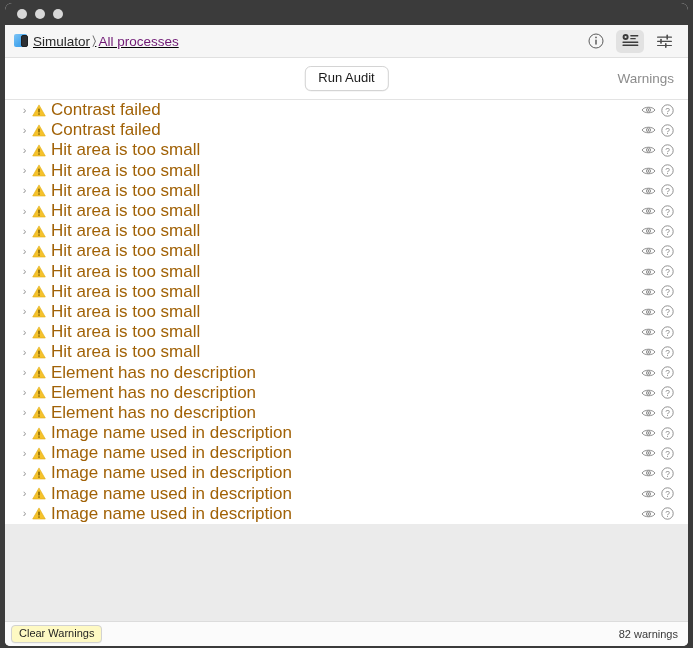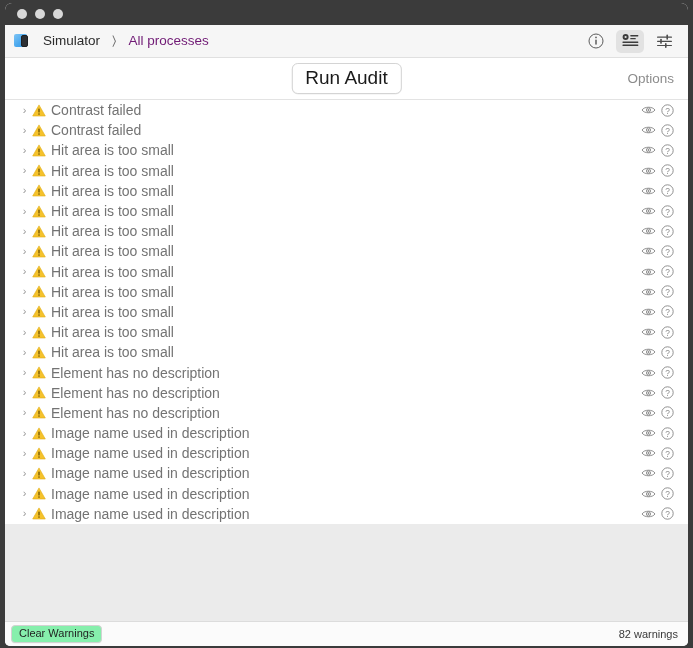--- a/index.html
+++ b/index.html
@@ -48,23 +48,25 @@
     height: 32px;
     background: #f6f6f6;
     border-bottom: 1px solid #e0e0e0;
     display: flex;
     align-items: center;
     padding: 0 10px 0 9px;
     flex: 0 0 auto;
   }
   #breadcrumb {
     display: flex;
-    gap: 13px;
+    align-items: center;
+    gap: 3px;
     flex: 1 1 auto;
     min-width: 0;
+    text-decoration: underline;
   }
   .sim-icon {
     position: relative;
     width: 16px;
     height: 16px;
     flex: 0 0 auto;
   }
   .sim-icon .sq {
     position: absolute;
     left: 0; top: 1px;
@@ -121,21 +123,21 @@
     flex: 0 0 auto;
   }
   #run-audit {
     position: absolute;
     left: 50%;
     transform: translateX(-50%);
     border: 1px solid #d4d4d4;
     border-radius: 6px;
     background: #ffffff;
     color: #1a1a1a;
-    font-size: 19px;
+    font-size: 13px;
     font-family: "Liberation Sans", sans-serif;
     padding: 4px 13px 5px;
     box-shadow: 0 0.5px 0.5px rgba(0,0,0,0.07);
     line-height: 1.1;
   }
   #options-label {
     position: absolute;
     right: 14px;
     font-size: 13.5px;
     color: #8c8c8c;
@@ -173,22 +175,22 @@
     width: 15px;
     height: 14px;
     margin-left: 1px;
     margin-right: 5px;
     display: flex;
     align-items: center;
     justify-content: center;
   }
   .row-label {
     flex: 1 1 auto;
-    font-size: 14px;
-    color: #737373;
+    font-size: 17px;
+    color: #a16207;
     white-space: nowrap;
     overflow: hidden;
     text-overflow: ellipsis;
   }
   .row-actions {
     flex: 0 0 auto;
     display: flex;
     align-items: center;
     gap: 5px;
     padding-right: 6px;
@@ -202,21 +204,21 @@
     border-top: 1px solid #dcdcdc;
     display: flex;
     align-items: center;
     justify-content: space-between;
     padding: 0 8px 0 6px;
     flex: 0 0 auto;
   }
   #clear-warnings {
     border: 1px solid #d2d2d2;
     border-radius: 4px;
-    background: #86efac;
+    background: #fef9c3;
     color: #1f1f1f;
     font-size: 11px;
     font-family: "Liberation Sans", sans-serif;
     padding: 2px 7px 3px;
     line-height: 1.05;
     box-shadow: 0 0.5px 0.5px rgba(0,0,0,0.06);
   }
   #warning-count {
     font-size: 11px;
     color: #3a3a3a;
@@ -273,21 +275,21 @@
           <rect x="10.4" y="0.6" width="1.6" height="5.1" rx="0.8" fill="#4d4d4d"></rect>
           <rect x="4.2" y="4.8" width="1.6" height="5.1" rx="0.8" fill="#4d4d4d"></rect>
           <rect x="9.0" y="9" width="1.6" height="5.1" rx="0.8" fill="#4d4d4d"></rect>
         </svg>
       </div>
     </div>
   </div>
 
   <div id="auditbar">
     <button id="run-audit">Run Audit</button>
-    <span id="options-label">Options</span>
+    <span id="options-label">Warnings</span>
   </div>
 
   <div id="list-scroll">
     <div id="list">
         <div class="row">
           <span class="chev">›</span>
           <span class="warn-icon">
             <svg width="14" height="13" viewBox="0 0 14 13">
               <path d="M7 0.9 L13.3 12 H0.7 Z" fill="#f5c22b" stroke="#e0ad16" stroke-width="0.6" stroke-linejoin="round"></path>
               <rect x="6.35" y="4.4" width="1.3" height="4.2" rx="0.6" fill="#6b5200"></rect>

